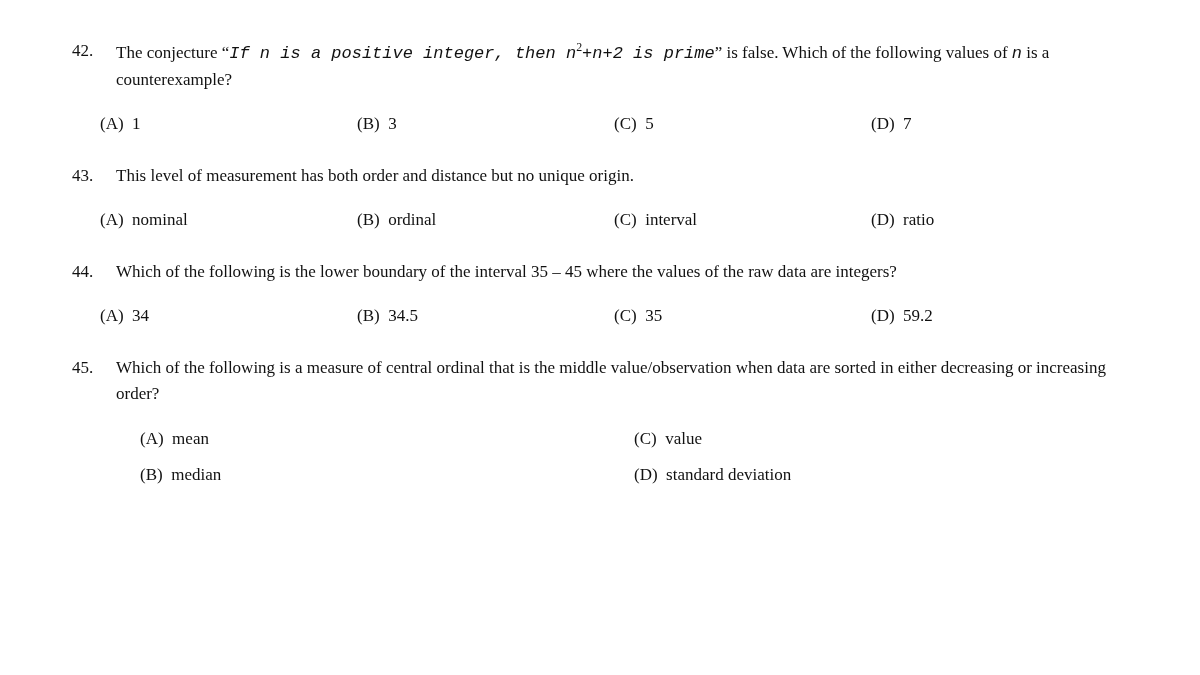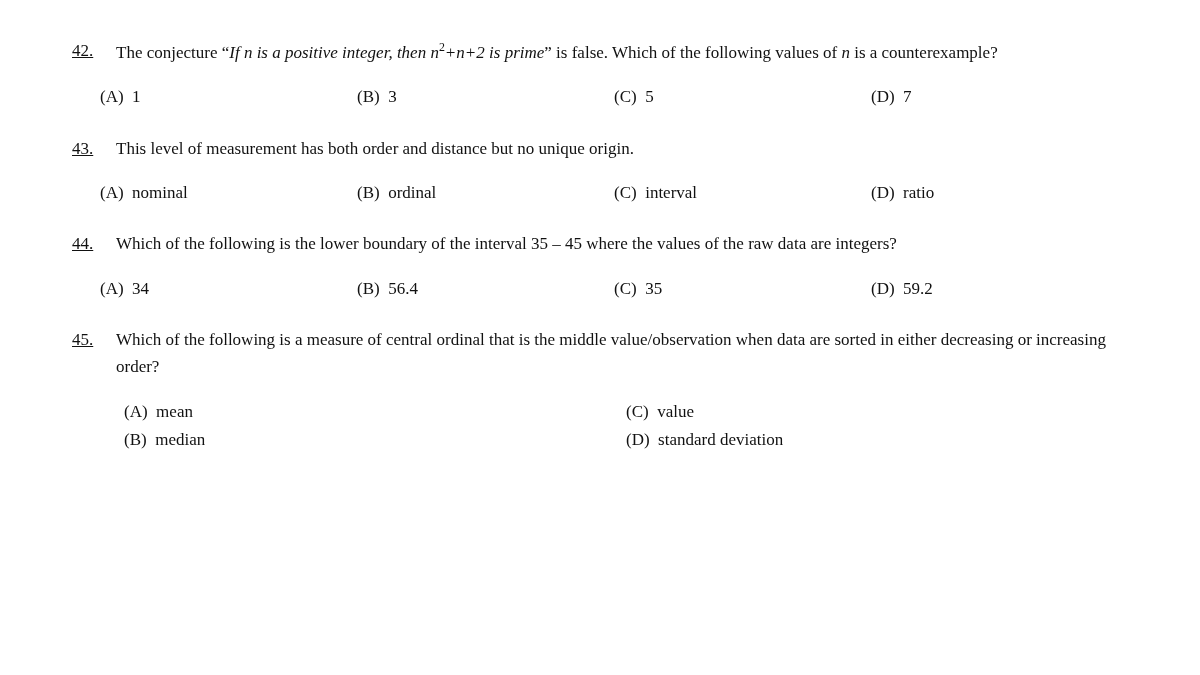--- a/index.html
+++ b/index.html
@@ -33,51 +33,51 @@
     .question-text {
       display: flex;
       gap: 8px;
       line-height: 1.55;
       margin-bottom: 18px;
     }
 
     .question-number {
       white-space: nowrap;
       min-width: 36px;
-      text-decoration: underline;
     }
 
     .question-body {
       flex: 1;
     }
 
     .options-row {
       display: flex;
       margin-left: 28px;
       gap: 0;
     }
 
     .option {
       flex: 1;
       line-height: 1.5;
     }
 
     .options-col {
-      margin-left: 52px;
+      margin-left: 68px;
       display: grid;
       grid-template-columns: 1fr 1fr;
-      gap: 0 0;
+      gap: 8px 0;
     }
 
     .options-col .option {
       line-height: 1.65;
     }
 
     em {
       font-style: italic;
+      font-family: Liberation Mono, monospace;
     }
 
     sup {
       font-size: 0.7em;
       vertical-align: super;
     }
   </style>
 </head>
 <body>
 
@@ -106,21 +106,21 @@
         <div class="option"><span>(D)</span>&nbsp; <span>ratio</span></div>
       </div>
     </div>
     <div class="question-block">
       <div class="question-text">
         <span class="question-number">44.</span>
         <span class="question-body">Which of the following is the lower boundary of the interval 35 – 45 where the values of the raw data are integers?</span>
       </div>
       <div class="options-row">
         <div class="option"><span>(A)</span>&nbsp; <span>34</span></div>
-        <div class="option"><span>(B)</span>&nbsp; <span>56.4</span></div>
+        <div class="option"><span>(B)</span>&nbsp; <span>34.5</span></div>
         <div class="option"><span>(C)</span>&nbsp; <span>35</span></div>
         <div class="option"><span>(D)</span>&nbsp; <span>59.2</span></div>
       </div>
     </div>
     <div class="question-block">
       <div class="question-text">
         <span class="question-number">45.</span>
         <span class="question-body">Which of the following is a measure of central ordinal that is the middle value/observation when data are sorted in either decreasing or increasing order?</span>
       </div>
       <div class="options-col">

